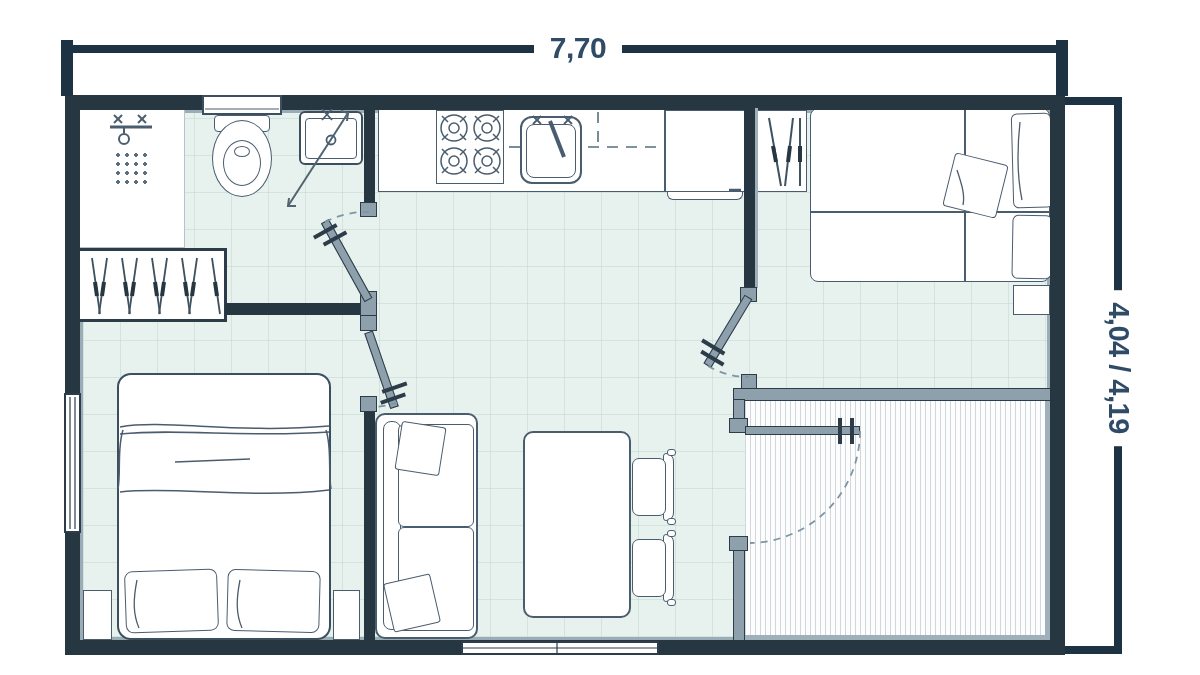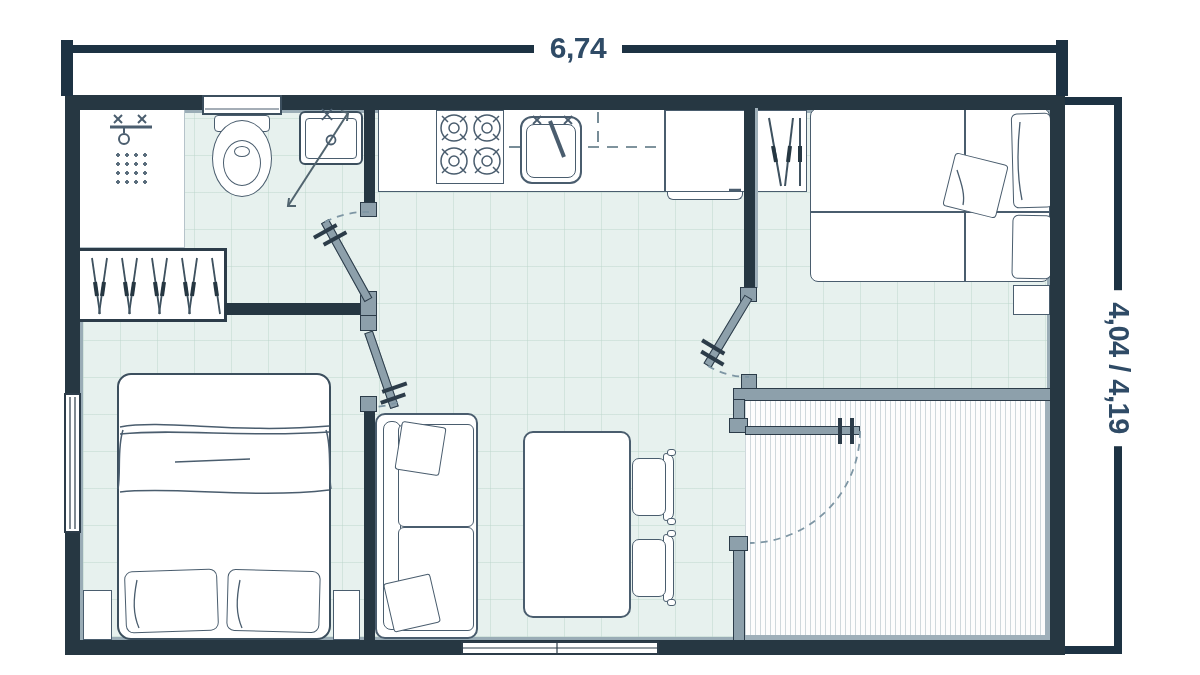--- a/index.html
+++ b/index.html
@@ -133,21 +133,21 @@
     <div class="furn" style="left:0;top:7px;width:34px;height:58px;border-radius:7px;"></div>
     <div class="furn" style="right:-2px;top:-2px;width:9px;height:7px;border-radius:3px;"></div>
     <div class="furn" style="right:-2px;bottom:-2px;width:9px;height:7px;border-radius:3px;"></div>
   </div>
 
   <div class="win" style="left:461px;top:641px;width:198px;height:14px;"></div>
 
   <div class="dim" style="left:61px;top:40px;width:12px;height:56px;"></div>
   <div class="dim" style="left:63px;top:45px;width:1004px;height:8px;"></div>
   <div class="dim" style="left:1056px;top:40px;width:12px;height:56px;"></div>
-  <div class="dimlabel" style="left:534px;top:28px;width:88px;height:40px;line-height:40px;text-align:center;">6,74</div>
+  <div class="dimlabel" style="left:534px;top:28px;width:88px;height:40px;line-height:40px;text-align:center;">7,70</div>
 
   <div class="dim" style="left:1065px;top:97px;width:57px;height:8px;"></div>
   <div class="dim" style="left:1114px;top:97px;width:8px;height:557px;"></div>
   <div class="dim" style="left:1065px;top:646px;width:57px;height:8px;"></div>
   <div class="dimlabel" style="left:1118px;top:368px;transform:translate(-50%,-50%) rotate(90deg);padding:2px 12px;font-size:29px;">4,04 / 4,19</div>
 
   <svg class="overlay" width="1200" height="675" viewBox="0 0 1200 675">
 
     <g stroke="#7e96a4" stroke-width="1.8" fill="none" stroke-dasharray="7 6">
       <path d="M 325 222 A 89 89 0 0 1 369 212"></path>

